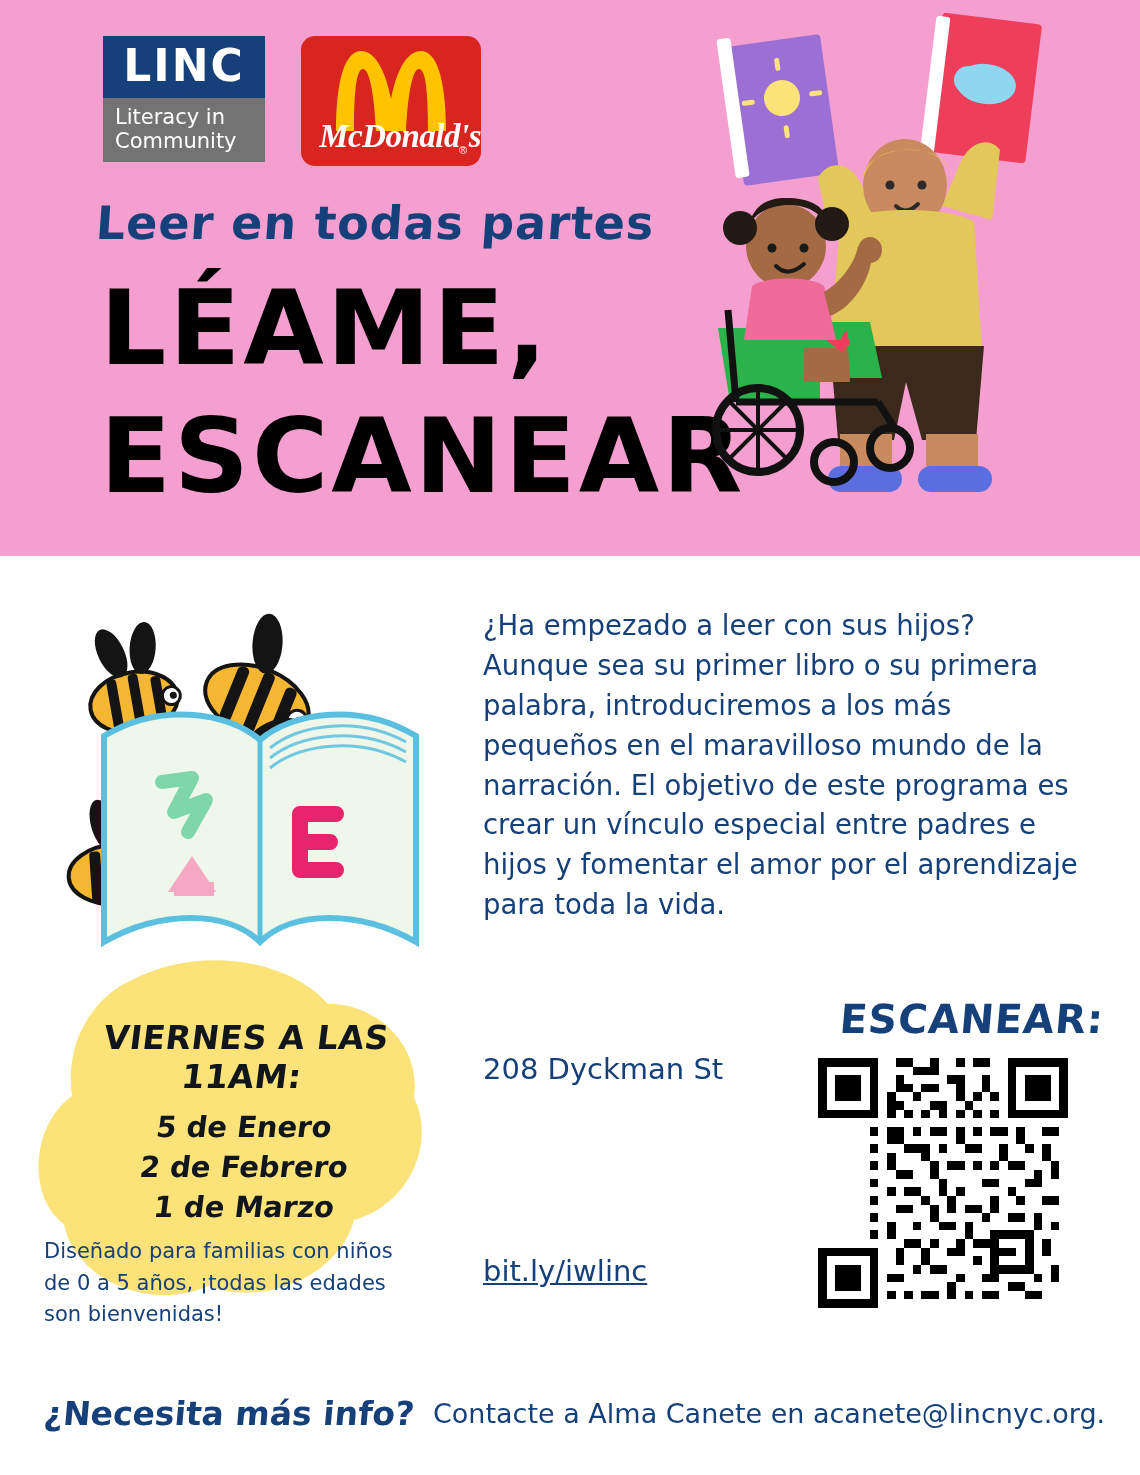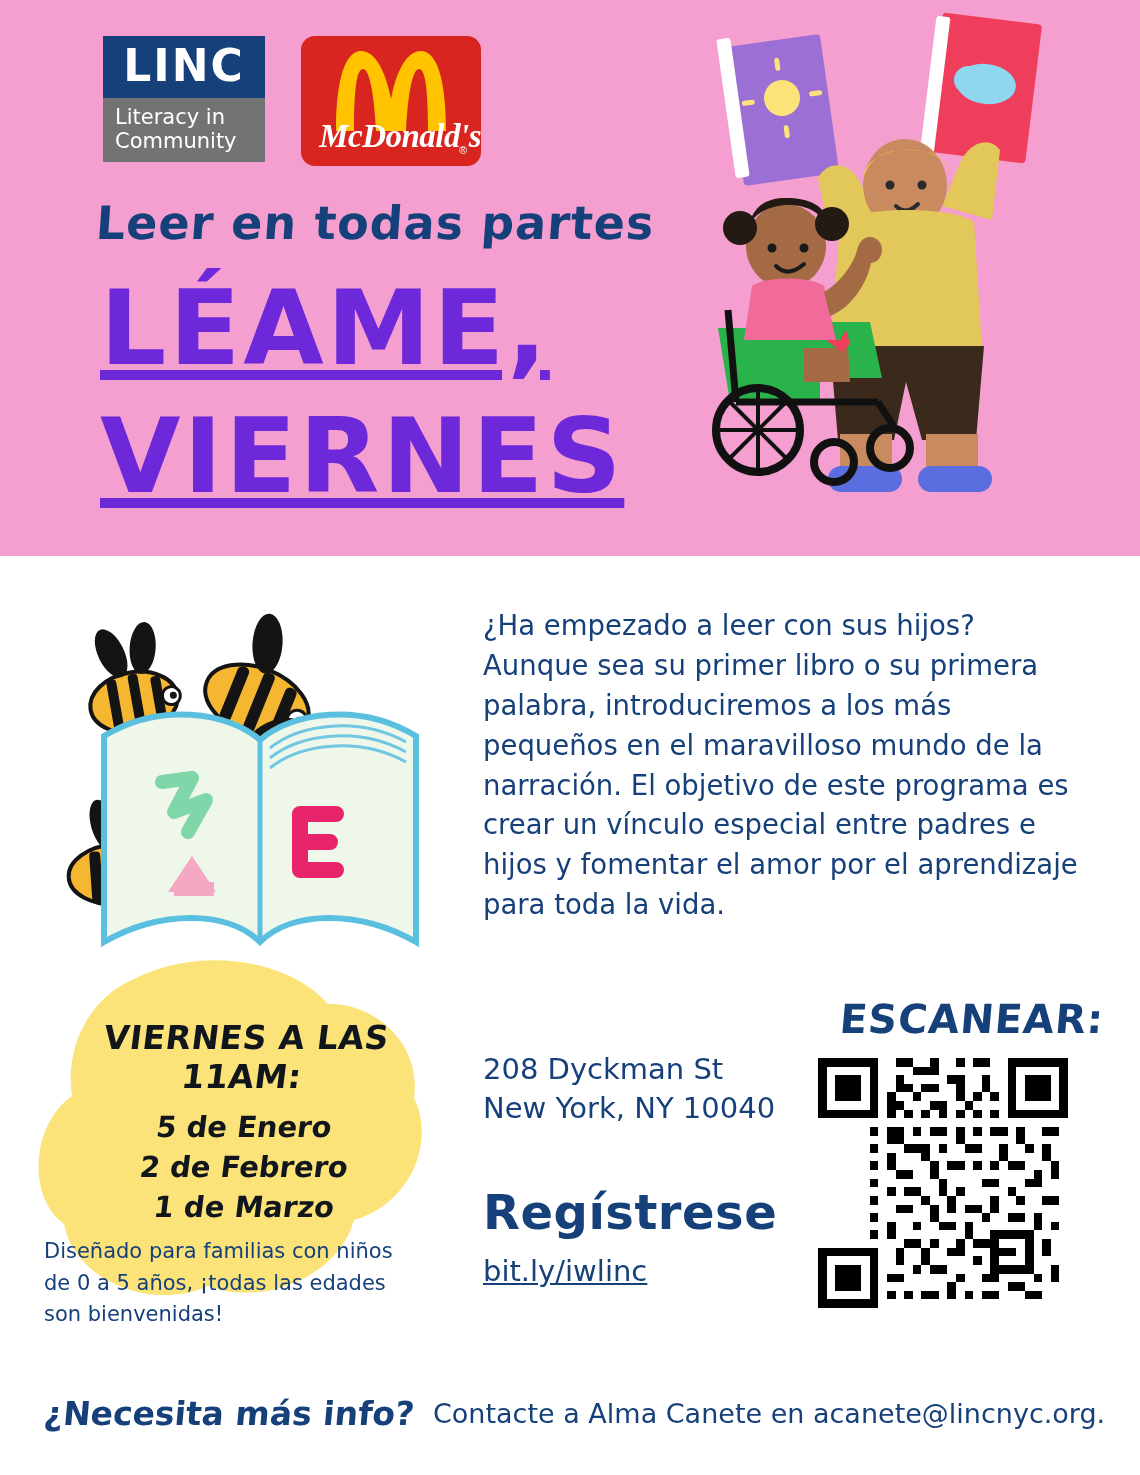--- a/index.html
+++ b/index.html
@@ -101,27 +101,26 @@
     color: #16407a;
     font-family: "DejaVu Sans", sans-serif;
     font-size: 46px;
     font-weight: bold;
     letter-spacing: 1px;
     transform: skewX(-4deg);
   }
   .title-1, .title-2 {
     position: absolute;
     left: 100px;
-    color: #6d28d9;
+    color: #000000;
     font-family: "DejaVu Sans", sans-serif;
     font-weight: bold;
     font-size: 104px;
     letter-spacing: 3px;
     line-height: 1;
-    text-decoration: underline;
   }
   .title-1 { top: 276px; }
   .title-2 { top: 404px; }
 
   
   .hero-art {
     position: absolute;
     right: 20px;
     top: 10px;
     width: 420px;
@@ -285,21 +284,21 @@
         <svg class="mcd-arch" viewBox="0 0 126 84">
           <path d="M8 84 C8 30 18 4 33 4 C48 4 58 26 63 52 C68 26 78 4 93 4 C108 4 118 30 118 84 L100 84 C100 40 97 22 91 22 C85 22 80 44 78 84 L48 84 C46 44 41 22 35 22 C29 22 26 40 26 84 Z" fill="#ffc300"></path>
         </svg>
         <div class="mcd-name">McDonald's</div>
         <div class="mcd-r">®</div>
       </div>
     </div>
 
     <div class="kicker">Leer en todas partes</div>
     <div class="title-1">LÉAME,</div>
-    <div class="title-2">VIERNES</div>
+    <div class="title-2">ESCANEAR</div>
 
     <svg class="hero-art" viewBox="0 0 420 520">
 
       <g>
         <rect x="34" y="30" width="96" height="140" rx="4" fill="#9b6fd4" transform="rotate(-8 82 100)"></rect>
         <rect x="26" y="28" width="14" height="140" rx="3" fill="#ffffff" transform="rotate(-8 33 98)"></rect>
         <circle cx="82" cy="88" r="18" fill="#fbe37a" transform="rotate(-8 82 88)"></circle>
         <g stroke="#fbe37a" stroke-width="5" stroke-linecap="round" transform="rotate(-8 82 88)">
           <line x1="82" y1="58" x2="82" y2="50"></line>
           <line x1="82" y1="126" x2="82" y2="118"></line>
@@ -439,24 +438,22 @@
       <div class="sched-head">VIERNES A LAS 11AM:</div>
       <div class="sched-date">5 de Enero</div>
       <div class="sched-date">2 de Febrero</div>
       <div class="sched-date">1 de Marzo</div>
     </div>
 
     <div class="note">Diseñado para familias con niños de 0 a 5 años, ¡todas las edades son bienvenidas!</div>
 
     <div class="addr">
       <div>208 Dyckman St</div>
-      <div>New York, NY 10040</div>
     </div>
 
-    <div class="sec-head reg-head">Regístrese</div>
     <a class="reg-link" href="#">bit.ly/iwlinc</a>
 
     <div class="scan-head">ESCANEAR:</div>
 
     <svg class="qr" viewBox="0 0 29 29" shape-rendering="crispEdges">
       <rect width="29" height="29" fill="#ffffff"></rect>
       <g fill="#000000">
 
         <rect x="0" y="0" width="7" height="1"></rect>
           <rect x="0" y="6" width="7" height="1"></rect>

